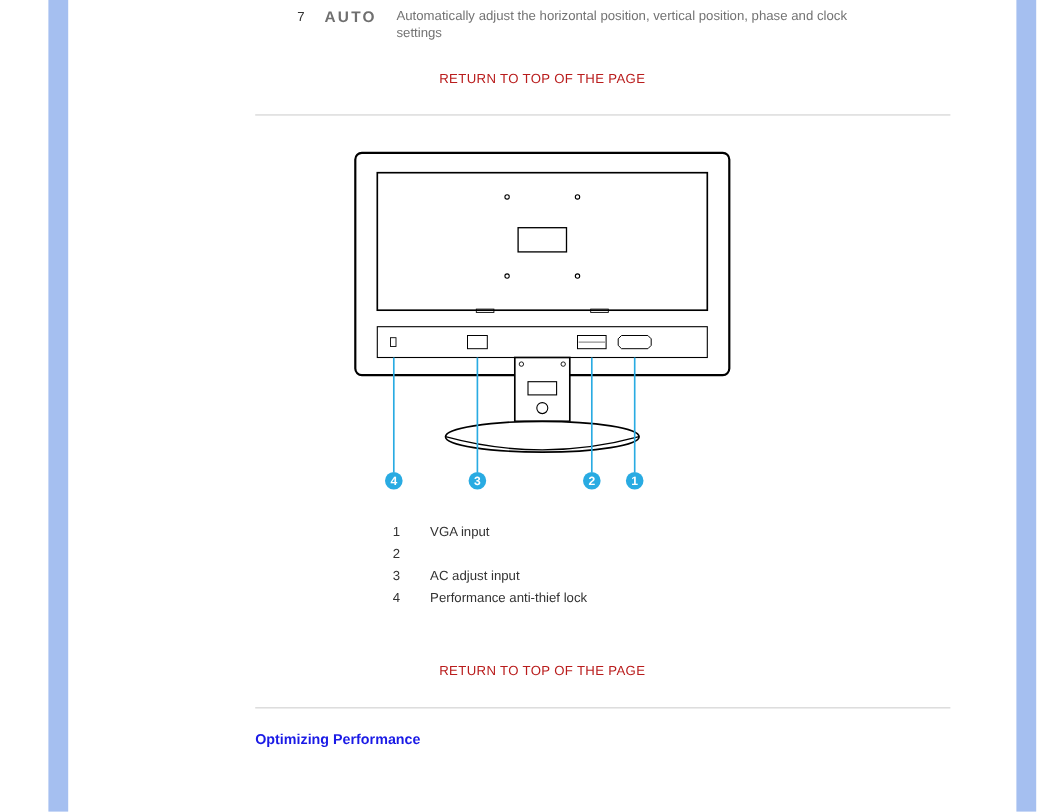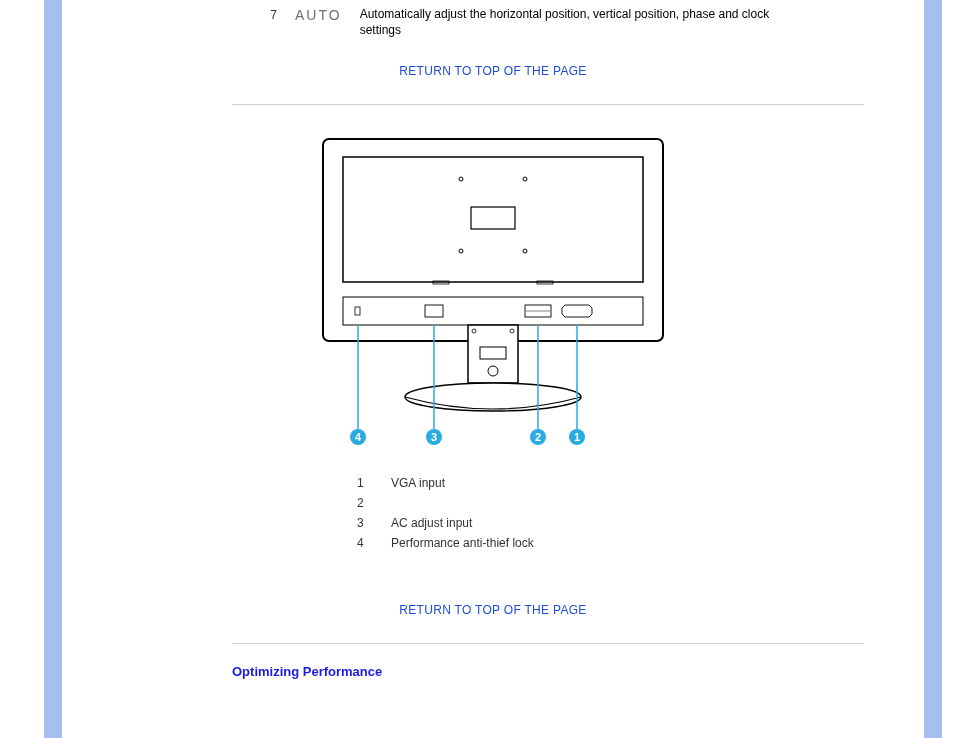--- a/index.html
+++ b/index.html
@@ -48,31 +48,32 @@
     color: #333;
     font-size: 12px;
     padding-top: 2px;
   }
   .auto-label {
     font-family: Arial, sans-serif;
     font-size: 14px;
     letter-spacing: 2px;
     color: #6f6f6f;
     padding-top: 1px;
+    font-weight: bold;
   }
   .auto-desc {
     font-size: 12px;
-    color: #000000;
+    color: #737373;
     line-height: 1.35;
     max-width: 420px;
   }
   .return-link {
     display: block;
     text-align: center;
-    color: #1d4ed8;
+    color: #b91c1c;
     font-size: 12px;
     letter-spacing: 0.3px;
     margin: 26px 0 26px 0;
     text-decoration: none;
     cursor: pointer;
   }
   .hr {
     border: none;
     border-top: 1px solid #cfcfcf;
     margin: 0 60px 0 170px;

